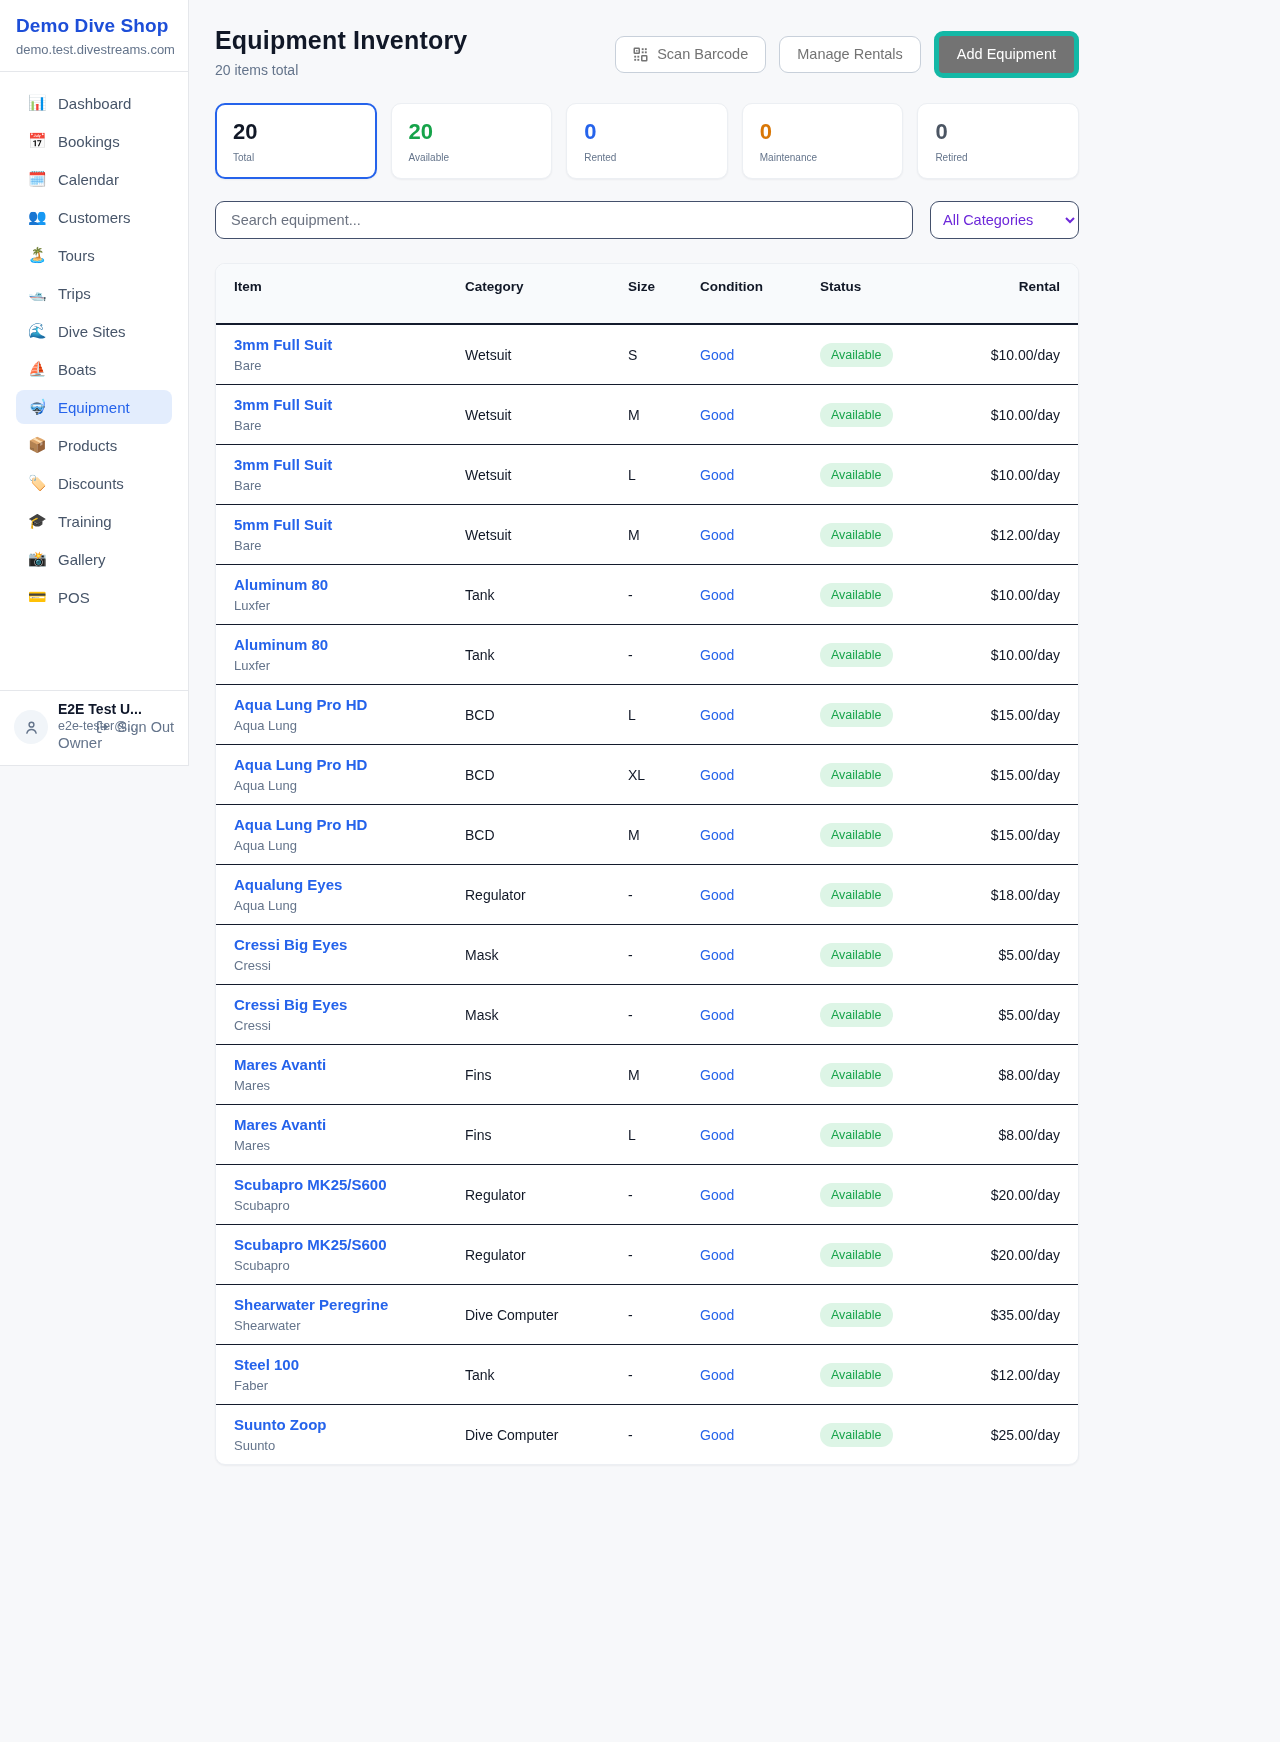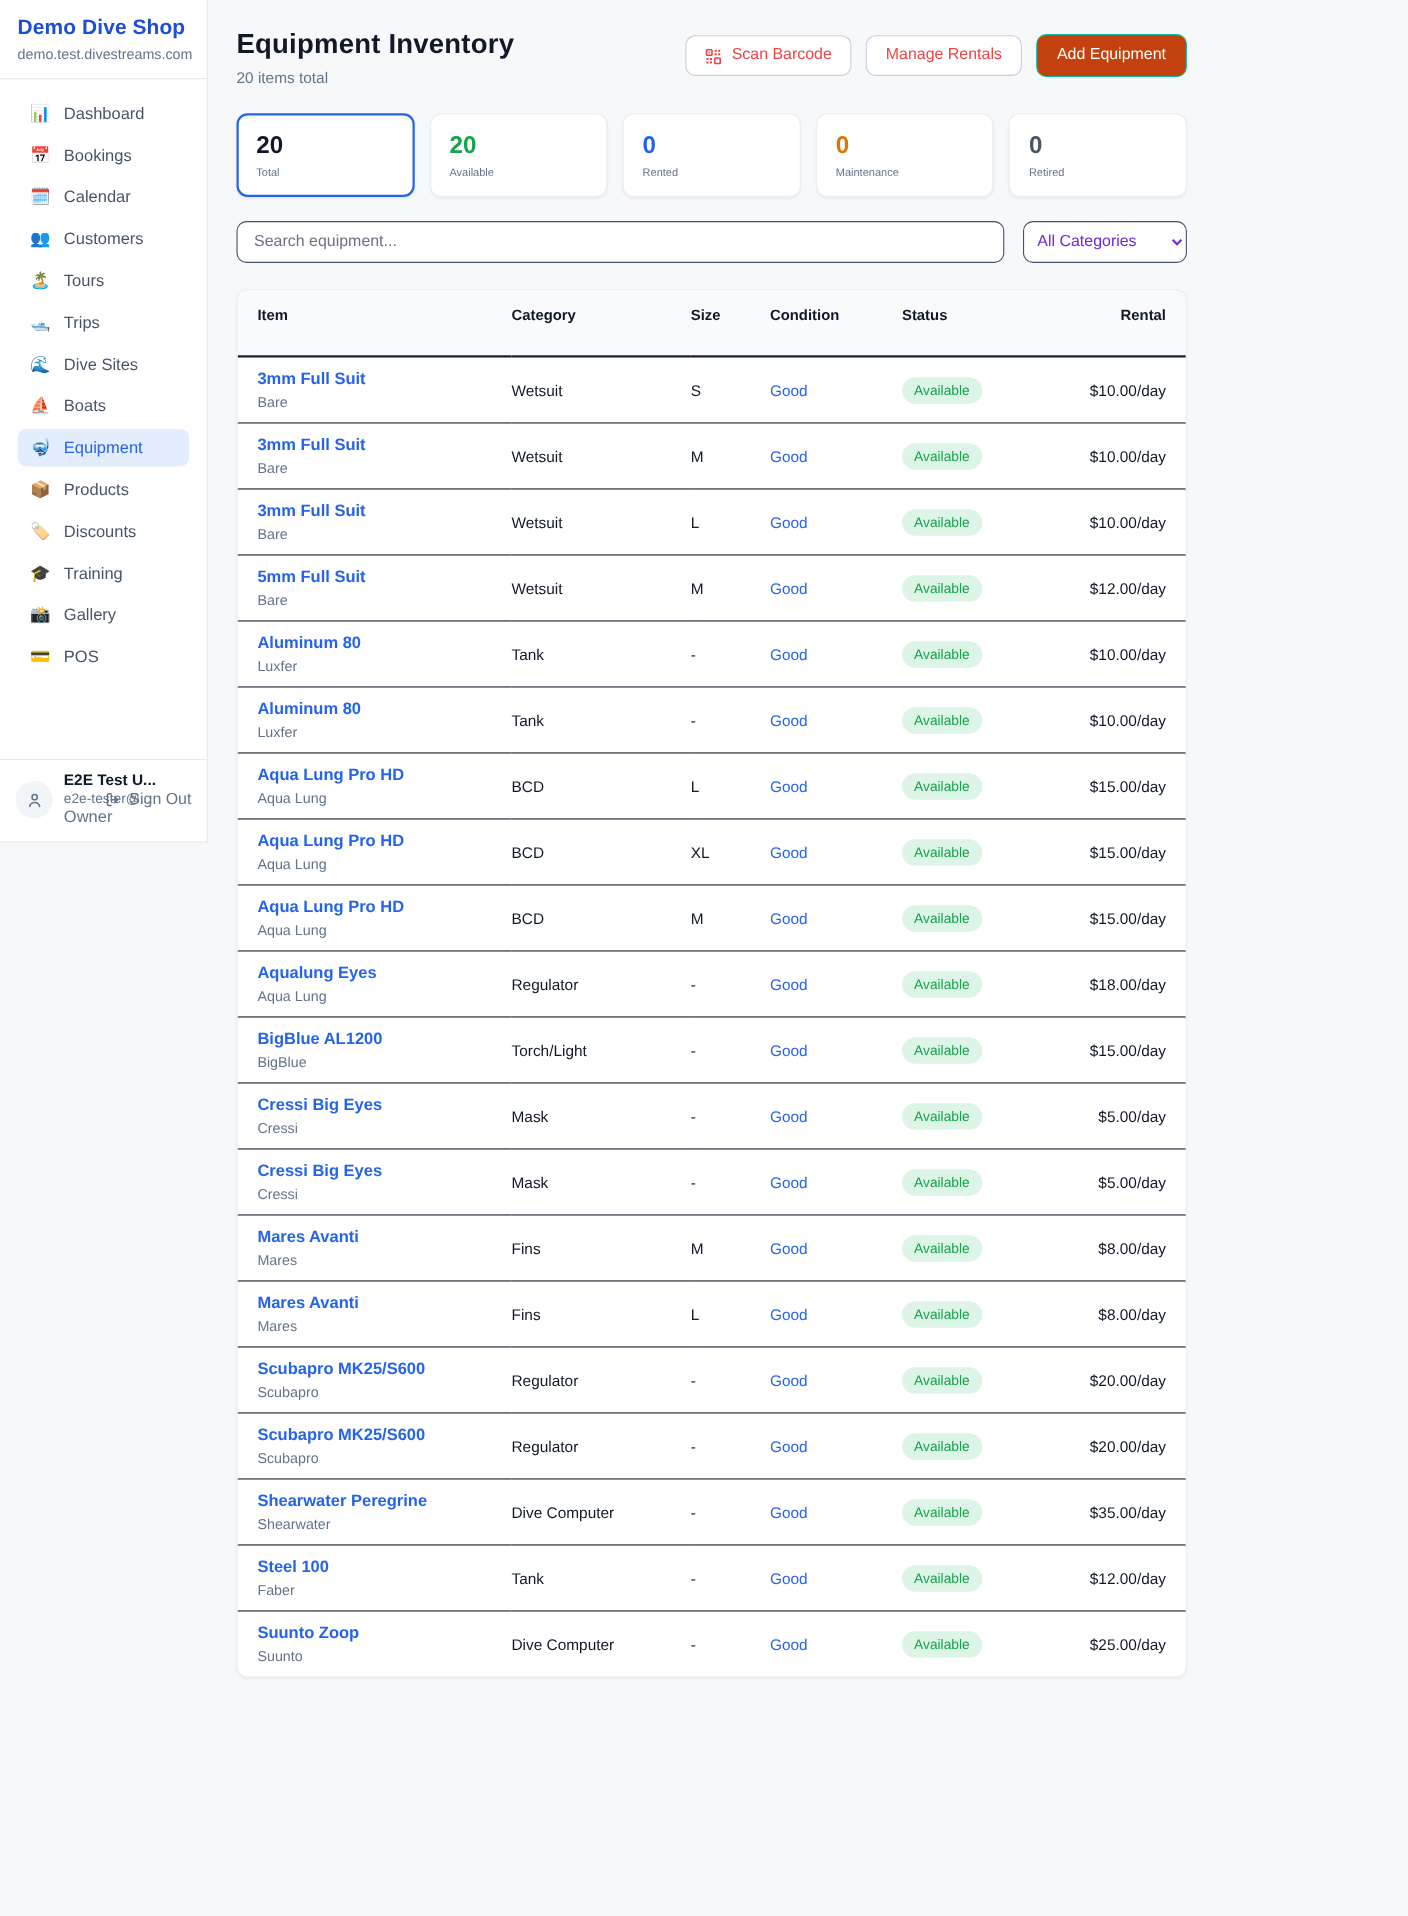--- a/index.html
+++ b/index.html
@@ -56,22 +56,22 @@
 
   
   .main { flex:1; padding:26px 26px; }
   .content { width:864px; }
 
   .page-header { display:flex; justify-content:space-between; align-items:flex-start; margin-bottom:25px; }
   .page-title { font-size:25px; font-weight:bold; color:#111827; margin:0 0 7px; letter-spacing:.2px; }
   .page-subtitle { font-size:14px; color:#64748b; }
   .header-actions { display:flex; gap:13px; align-items:center; margin-top:5px; }
   .btn { font-size:14.5px; border-radius:9px; padding:9px 17px; cursor:pointer; font-family:inherit; line-height:1.2; }
-  .btn-outline { background:#fff; border:1px solid #c8d0da; color:#ef4444; display:flex; align-items:flex-end; gap:9px; }
-  .btn-primary { background:#c2410c; border:1px solid #14b8a6; color:#fff; font-weight:500; padding:10px 18px; }
+  .btn-outline { background:#fff; border:1px solid #c8d0da; color:#737373; display:flex; align-items:center; gap:9px; }
+  .btn-primary { background:#737373; border:5px solid #14b8a6; color:#fff; font-weight:500; padding:10px 18px; }
 
   .stats { display:flex; gap:14px; margin-bottom:22px; }
   .stat-card {
     flex:1; background:#fff;
     border:1px solid #eceff3; border-radius:10px;
     padding:15px 17px;
     box-shadow:0 1px 2px rgba(16,24,40,.05);
     cursor:pointer;
   }
   .stat-card.selected { border:2px solid #2563eb; padding:14px 16px; }
@@ -405,31 +405,20 @@
                 <div class="item-brand">Aqua Lung</div>
               </td>
               <td>Regulator</td>
               <td>-</td>
               <td><span class="good-link">Good</span></td>
               <td><span class="badge">Available</span></td>
               <td class="col-rental">$18.00/day</td>
             </tr>
             <tr>
               <td class="col-item">
-                <div class="item-name">BigBlue AL1200</div>
-                <div class="item-brand">BigBlue</div>
-              </td>
-              <td>Torch/Light</td>
-              <td>-</td>
-              <td><span class="good-link">Good</span></td>
-              <td><span class="badge">Available</span></td>
-              <td class="col-rental">$15.00/day</td>
-            </tr>
-            <tr>
-              <td class="col-item">
                 <div class="item-name">Cressi Big Eyes</div>
                 <div class="item-brand">Cressi</div>
               </td>
               <td>Mask</td>
               <td>-</td>
               <td><span class="good-link">Good</span></td>
               <td><span class="badge">Available</span></td>
               <td class="col-rental">$5.00/day</td>
             </tr>
             <tr>

